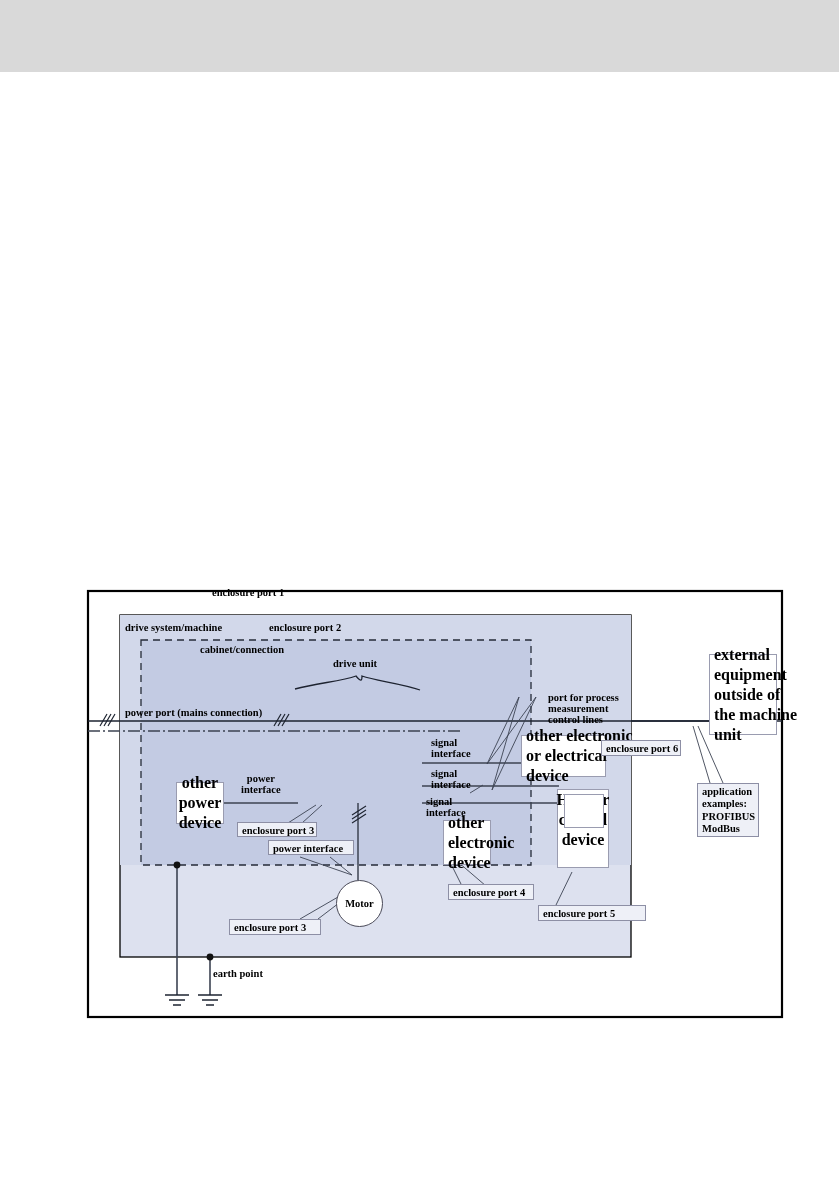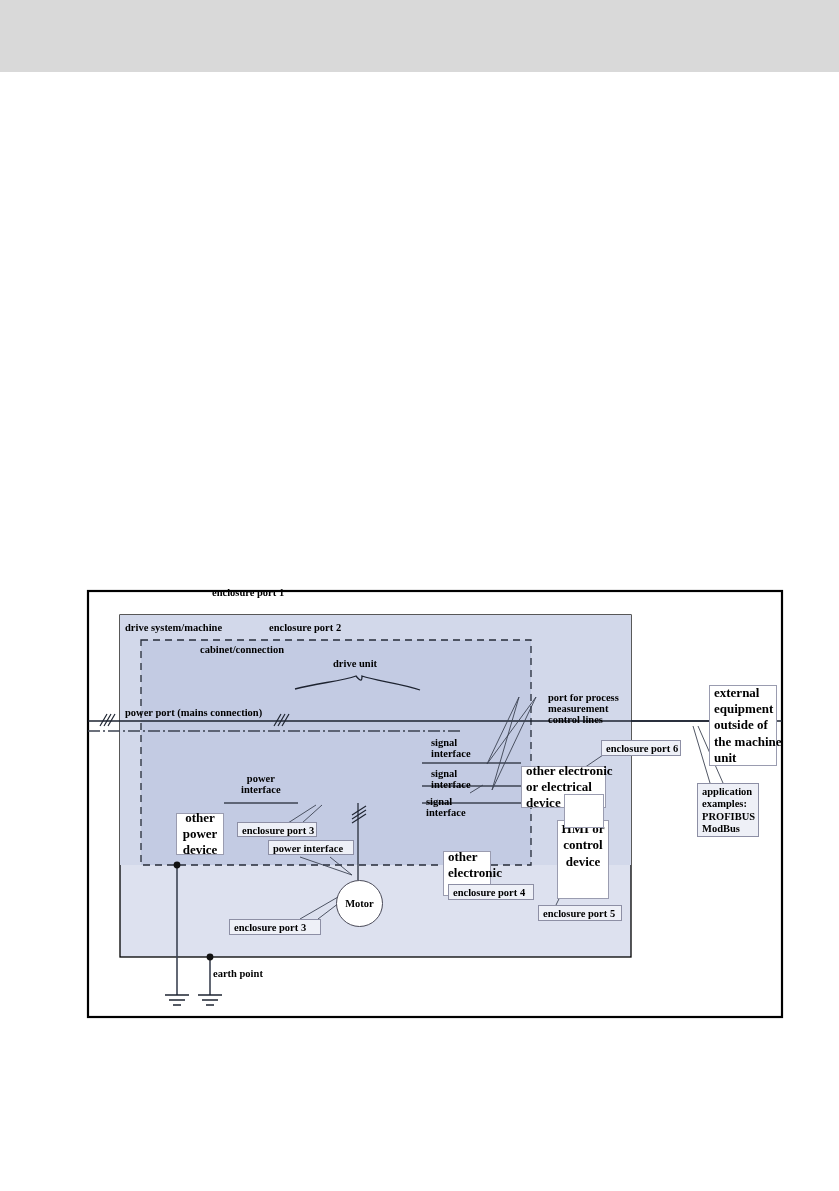--- a/index.html
+++ b/index.html
@@ -29,30 +29,29 @@
     padding:2px 4px;
     box-sizing:border-box;
     white-space:pre;
   }
   .whitebox{
     position:absolute;
     background:#ffffff;
     border:1px solid #9a9cb0;
     font-family:"Liberation Serif", serif;
     font-weight:bold;
-    font-size:13px;
+    font-size:16px;
     line-height:1.25;
     color:#000;
     box-sizing:border-box;
     white-space:pre;
     display:flex;
     align-items:center;
     justify-content:center;
     text-align:center;
-    margin-top:31px;
   }
   .whitebox.left{justify-content:flex-start;text-align:left;padding-left:4px;}
   .plain{position:absolute;font-weight:bold;font-size:10.5px;white-space:pre;}
   .motor-circle{
     position:absolute;border:1px solid #4a4a58;border-radius:50%;
     background:#ffffff;display:flex;align-items:center;justify-content:center;
     font-family:"Liberation Serif", serif;font-weight:bold;font-size:10.5px;
   }
   .efcbox{
     position:absolute;background:#ffffff;border:1px solid #6c6e80;
@@ -226,17 +225,17 @@
 ModBus</div>
 
   <div class="callout" style="left:237px;top:822px;width:80px;height:15px;">enclosure port 3</div>
 
   <div class="callout" style="left:268px;top:840px;width:86px;height:15px;">power interface</div>
 
   <div class="callout" style="left:229px;top:919px;width:92px;height:16px;">enclosure port 3</div>
 
   <div class="callout" style="left:448px;top:884px;width:86px;height:16px;">enclosure port 4</div>
 
-  <div class="callout" style="left:538px;top:905px;width:84px;height:16px;">enclosure port 5</div>
+  <div class="callout" style="left:538px;top:905px;width:108px;height:16px;">enclosure port 5</div>
 
   <div class="callout" style="left:601px;top:740px;width:80px;height:16px;">enclosure port 6</div>
 
 </div>
 
 </body></html>

